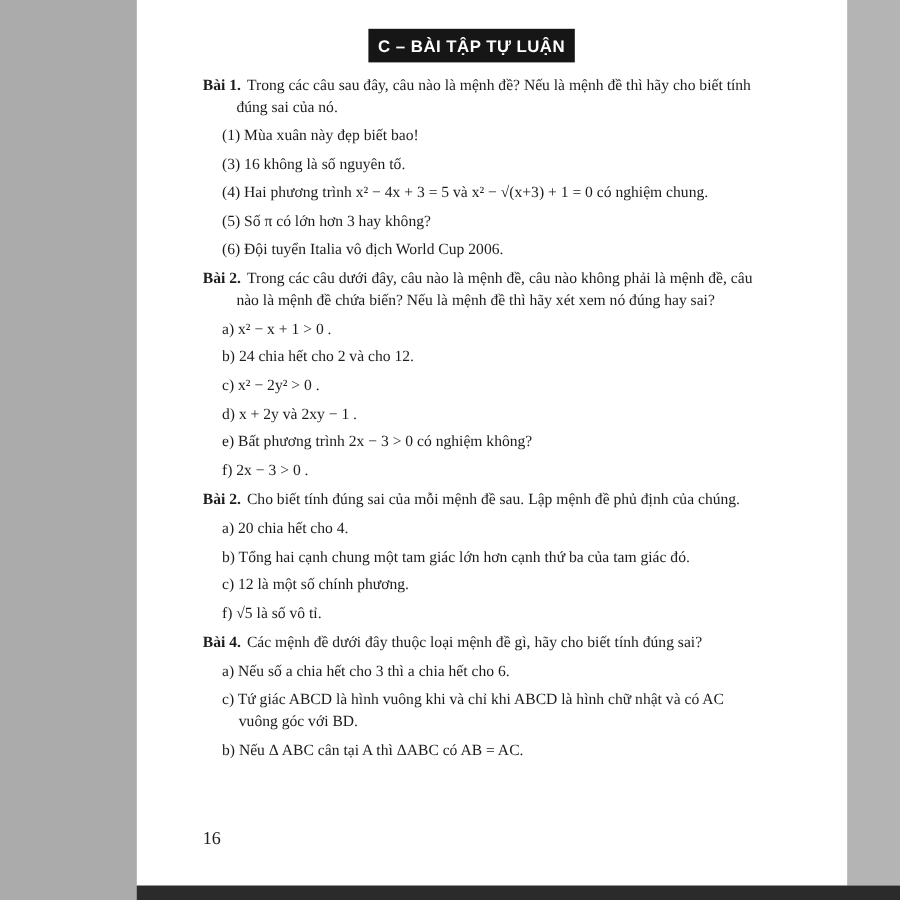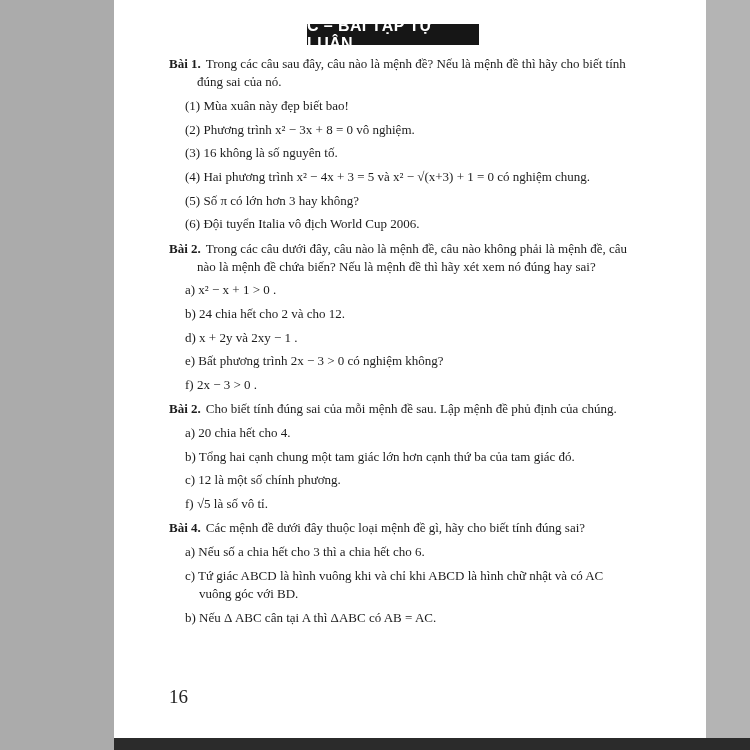--- a/index.html
+++ b/index.html
@@ -11,72 +11,72 @@
   .scan-edge-left{position:absolute;left:0;top:0;bottom:0;width:114px;background:#ababab;}
   .scan-edge-right{position:absolute;right:0;top:0;bottom:0;width:44px;background:#b4b4b4;}
   .page{
     position:absolute;left:114px;top:0;width:592px;height:738px;
     background:#ffffff;color:#1c1c1c;
   }
   .bottom-bar{
     position:absolute;left:114px;right:0;bottom:0;height:12px;background:#2b2b2b;
   }
   .header-banner{
-    margin-top:24px;margin-left:193px;width:172px;height:21px;
+    margin-top:24px;margin-left:193px;width:172px;height:28px;
     background:#161616;color:#ffffff;
     display:flex;align-items:center;justify-content:center;
     font-family:"Liberation Sans","DejaVu Sans",sans-serif;
-    font-size:16px;font-weight:bold;letter-spacing:.4px;
+    font-size:14px;font-weight:bold;letter-spacing:.4px;
   }
   .content{
     margin-top:10px;padding-left:55px;padding-right:72px;
     font-size:13px;line-height:1.4;
   }
   .exercise{margin-top:6px;}
   .exercise:first-child{margin-top:0;}
   p{margin:0;}
   .intro{
     padding-left:28px;text-indent:-28px;margin:5.5px 0;
   }
   .intro b{margin-right:5px;}
   .item{
     padding-left:30px;text-indent:-14px;margin:5.5px 0;
   }
   .page-number{
-    position:absolute;left:55px;bottom:30px;font-size:19px;color:#222;
+    position:absolute;left:55px;bottom:30px;font-size:15px;color:#222;
   }
 </style>
 </head>
 <body>
 
 <div class="scan-edge-left"></div>
 <div class="scan-edge-right"></div>
 
 <div class="page">
 
   <div class="header-banner">
     <span>C – BÀI TẬP TỰ LUẬN</span>
   </div>
 
   <div class="content">
 
     <div class="exercise">
       <p class="intro"><b>Bài 1.</b><span>Trong các câu sau đây, câu nào là mệnh đề? Nếu là mệnh đề thì hãy cho biết tính đúng sai của nó.</span></p>
       <p class="item">(1) Mùa xuân này đẹp biết bao!</p>
-      <p class="item">(2) Phương trình x² − 3x + 8 = 0 vô nghiệm.</p>
       <p class="item">(3) 16 không là số nguyên tố.</p>
       <p class="item">(4) Hai phương trình x² − 4x + 3 = 5 và x² − √(x+3) + 1 = 0 có nghiệm chung.</p>
       <p class="item">(5) Số π có lớn hơn 3 hay không?</p>
       <p class="item">(6) Đội tuyển Italia vô địch World Cup 2006.</p>
     </div>
 
     <div class="exercise">
       <p class="intro"><b>Bài 2.</b><span>Trong các câu dưới đây, câu nào là mệnh đề, câu nào không phải là mệnh đề, câu nào là mệnh đề chứa biến? Nếu là mệnh đề thì hãy xét xem nó đúng hay sai?</span></p>
       <p class="item">a) x² − x + 1 &gt; 0 .</p>
       <p class="item">b) 24 chia hết cho 2 và cho 12.</p>
+      <p class="item">c) x² − 2y² &gt; 0 .</p>
       <p class="item">d) x + 2y  và  2xy − 1 .</p>
       <p class="item">e) Bất phương trình 2x − 3 &gt; 0 có nghiệm không?</p>
       <p class="item">f) 2x − 3 &gt; 0 .</p>
     </div>
 
     <div class="exercise">
       <p class="intro"><b>Bài 2.</b><span>Cho biết tính đúng sai của mỗi mệnh đề sau. Lập mệnh đề phủ định của chúng.</span></p>
       <p class="item">a) 20 chia hết cho 4.</p>
       <p class="item">b) Tổng hai cạnh chung một tam giác lớn hơn cạnh thứ ba của tam giác đó.</p>
       <p class="item">c) 12 là một số chính phương.</p>

